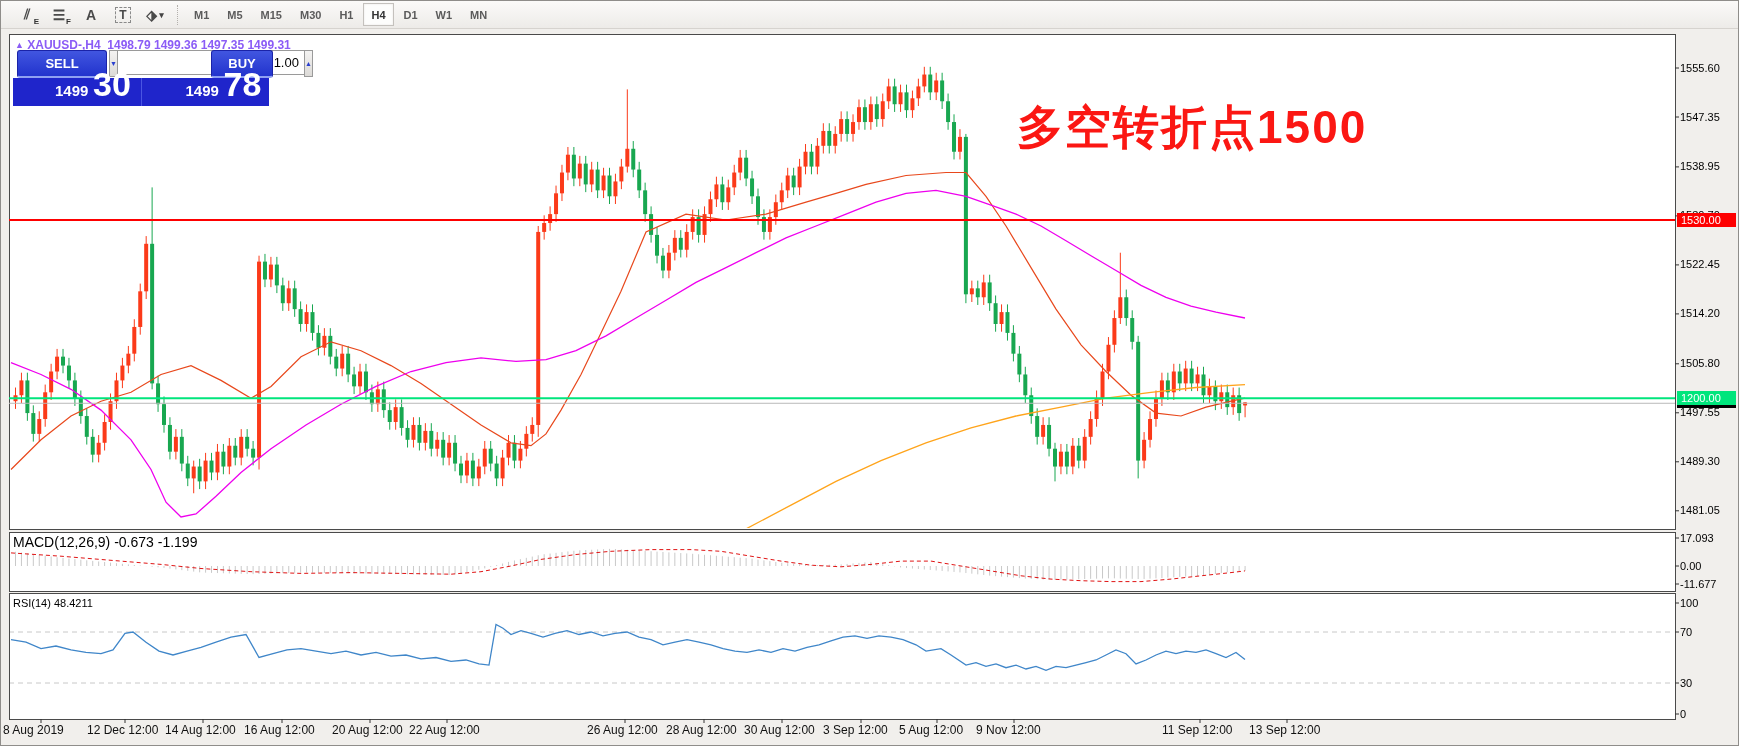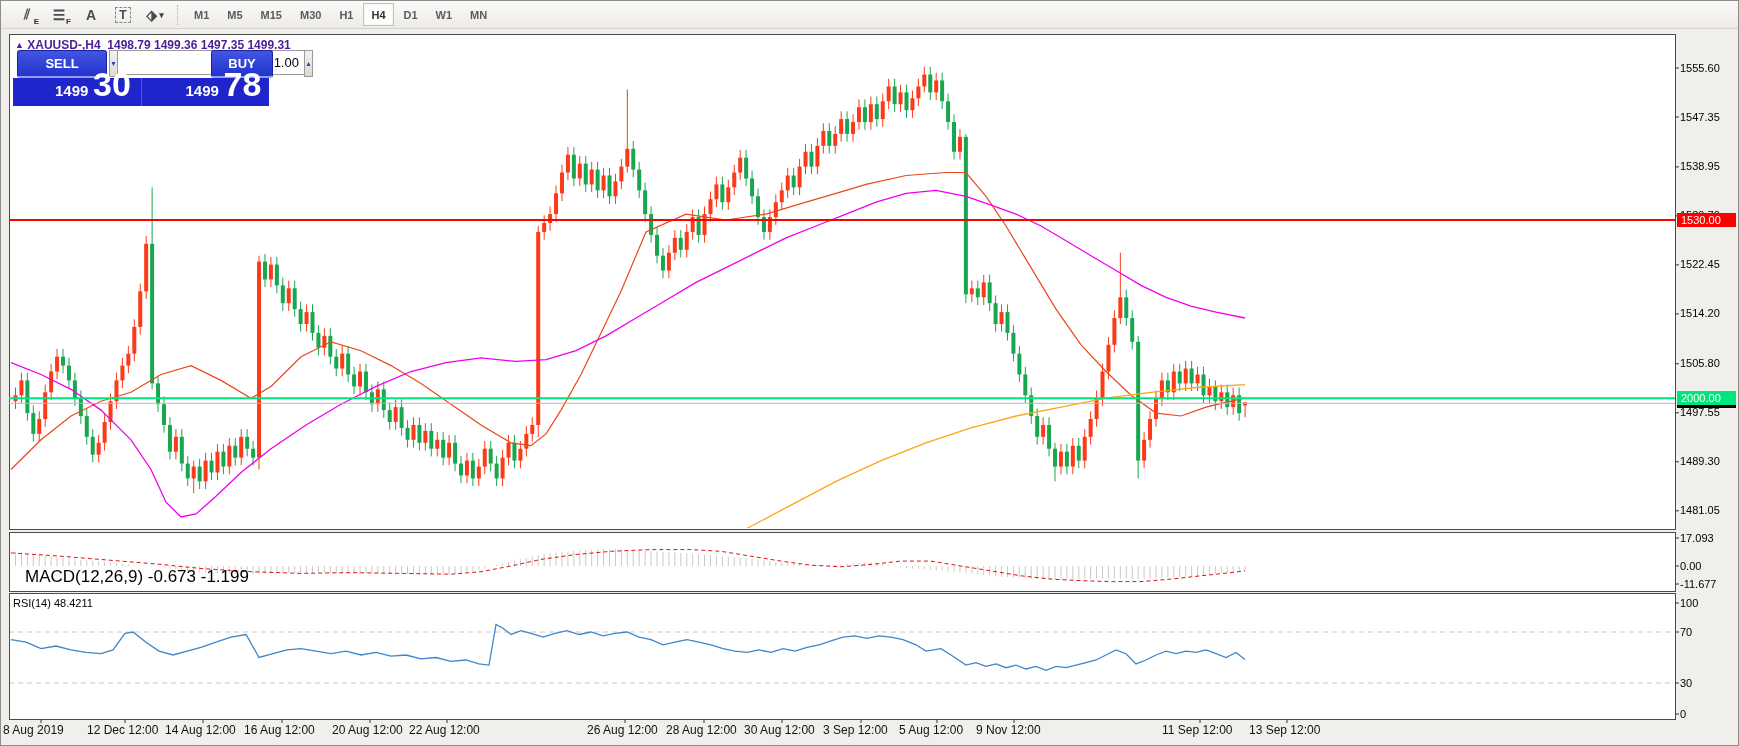--- a/index.html
+++ b/index.html
@@ -10,23 +10,23 @@
   .tool{position:relative;width:30px;height:23px;margin:0 1px;display:flex;align-items:center;justify-content:center;color:#4a4a4a;font-size:14px;font-weight:bold;cursor:default;}
   .tool .sub{position:absolute;right:3px;bottom:0;font-size:8px;font-weight:bold;color:#333;}
   .tool.boxed span.g{border:1px dashed #8a8a8a;padding:0 3px;font-size:12px;}
   .caret{font-size:9px;color:#444;margin-left:2px;}
   .tsep{width:1px;height:20px;border-left:1px dotted #b3b0ac;margin:0 6px;}
   .tf{height:21px;padding:0 7px;display:flex;align-items:center;justify-content:center;font-size:11px;font-weight:bold;color:#5b5b5b;border:1px solid transparent;margin:0 1px;}
   .tf.active{background:#fdfdfc;border:1px solid #c4c1bd;box-shadow:inset 0 0 2px #e8e5e0;color:#333;}
   
   #chartsvg{position:absolute;left:0;top:0;}
   .abslabel{position:absolute;white-space:pre;}
-  #title-row{left:14px;top:37px;font-size:12px;font-weight:bold;color:#4c1d95;}
+  #title-row{left:14px;top:37px;font-size:12px;font-weight:bold;color:#8b5cf6;}
   #title-row .tri{font-size:9px;vertical-align:1px;}
-  #macd-label{left:24px;top:533px;font-size:17px;color:#000;margin-top:33px;}
+  #macd-label{left:12px;top:533px;font-size:14px;color:#000;}
   #rsi-label{left:12px;top:596px;font-size:11px;color:#000;}
   #annotation{left:1016px;top:96px;font-size:46px;font-weight:bold;letter-spacing:2px;}
   .pricelab{position:absolute;left:1679px;font-size:11px;color:#000;}
   .datelab{position:absolute;top:722px;font-size:12px;color:#111;}
   .tagbox{position:absolute;left:1676px;width:59px;height:14px;font-size:11px;color:#fff;display:flex;align-items:center;padding-left:4px;box-sizing:border-box;}
   
   #oneclick{position:absolute;left:12px;top:49px;width:256px;height:72px;}
   #oc-top{position:absolute;left:4px;top:0;width:100%;height:33px;display:flex;}
   .ocbtn{height:25px;background:linear-gradient(#4156e0,#2233cd);border:1px solid #1a23a8;border-radius:3px;color:#fff;font-size:13px;font-weight:bold;display:flex;align-items:center;justify-content:center;}
   #sellbtn{width:88px;border-bottom:2px solid #8fa0f2;}
@@ -785,20 +785,21 @@
       </div>
       <div class="half r">
         <span class="psmall">1499</span>
         <span class="pbig">78</span>
       </div>
     </div>
   </div>
 
   <div class="abslabel" id="macd-label">MACD(12,26,9) -0.673 -1.199</div>
   <div class="abslabel" id="rsi-label">RSI(14) 48.4211</div>
+  <div class="abslabel" id="annotation" style="color: rgb(251, 23, 19);">多空转折点1500</div>
 
   <div id="overlay">
       <div class="pricelab" style="top:60.5px">1555.60</div>
       <div class="pricelab" style="top:109.50005px">1547.35</div>
       <div class="pricelab" style="top:159.3910099999992px">1538.95</div>
       <div class="pricelab" style="top:208.3910599999992px">1530.70</div>
       <div class="pricelab" style="top:257.39110999999923px">1522.45</div>
       <div class="pricelab" style="top:306.3911599999992px">1514.20</div>
       <div class="pricelab" style="top:356.28211999999974px">1505.80</div>
       <div class="pricelab" style="top:405.2821699999997px">1497.55</div>
@@ -820,15 +821,15 @@
       <div class="datelab" style="left:586px">26 Aug 12:00</div>
       <div class="datelab" style="left:665px">28 Aug 12:00</div>
       <div class="datelab" style="left:743px">30 Aug 12:00</div>
       <div class="datelab" style="left:822px">3 Sep 12:00</div>
       <div class="datelab" style="left:898px">5 Aug 12:00</div>
       <div class="datelab" style="left:975px">9 Nov 12:00</div>
       <div class="datelab" style="left:1161px">11 Sep 12:00</div>
       <div class="datelab" style="left:1248px">13 Sep 12:00</div>
       <div class="tagbox" style="top:398.27912999999893px;background:#000;height:9px;"></div>
       <div class="tagbox" style="top:212.04863999999947px;background:#fe0000;">1530.00</div>
-      <div class="tagbox" style="top:390.2306399999995px;background:#00e57c;">2000.00</div>
+      <div class="tagbox" style="top:390.2306399999995px;background:#00e57c;">1200.00</div>
     </div>
 </div>
 
 </body></html>

